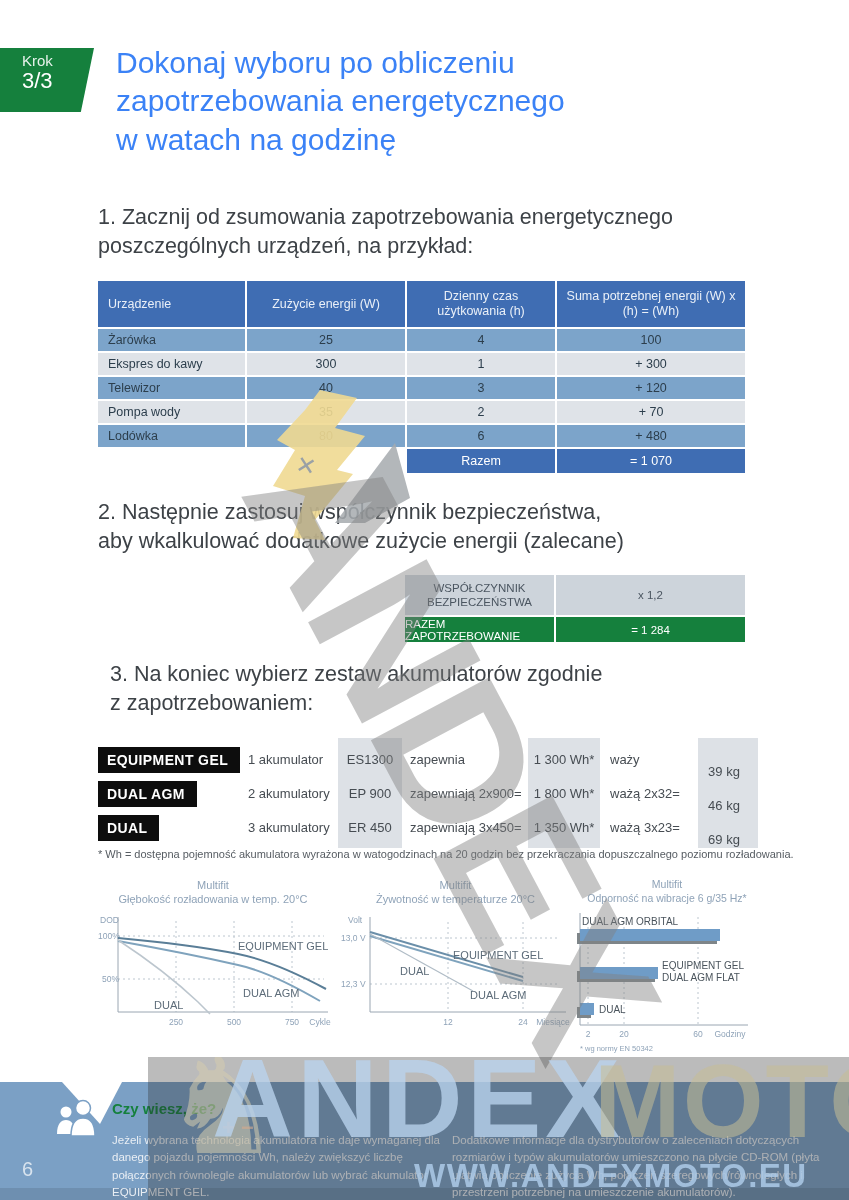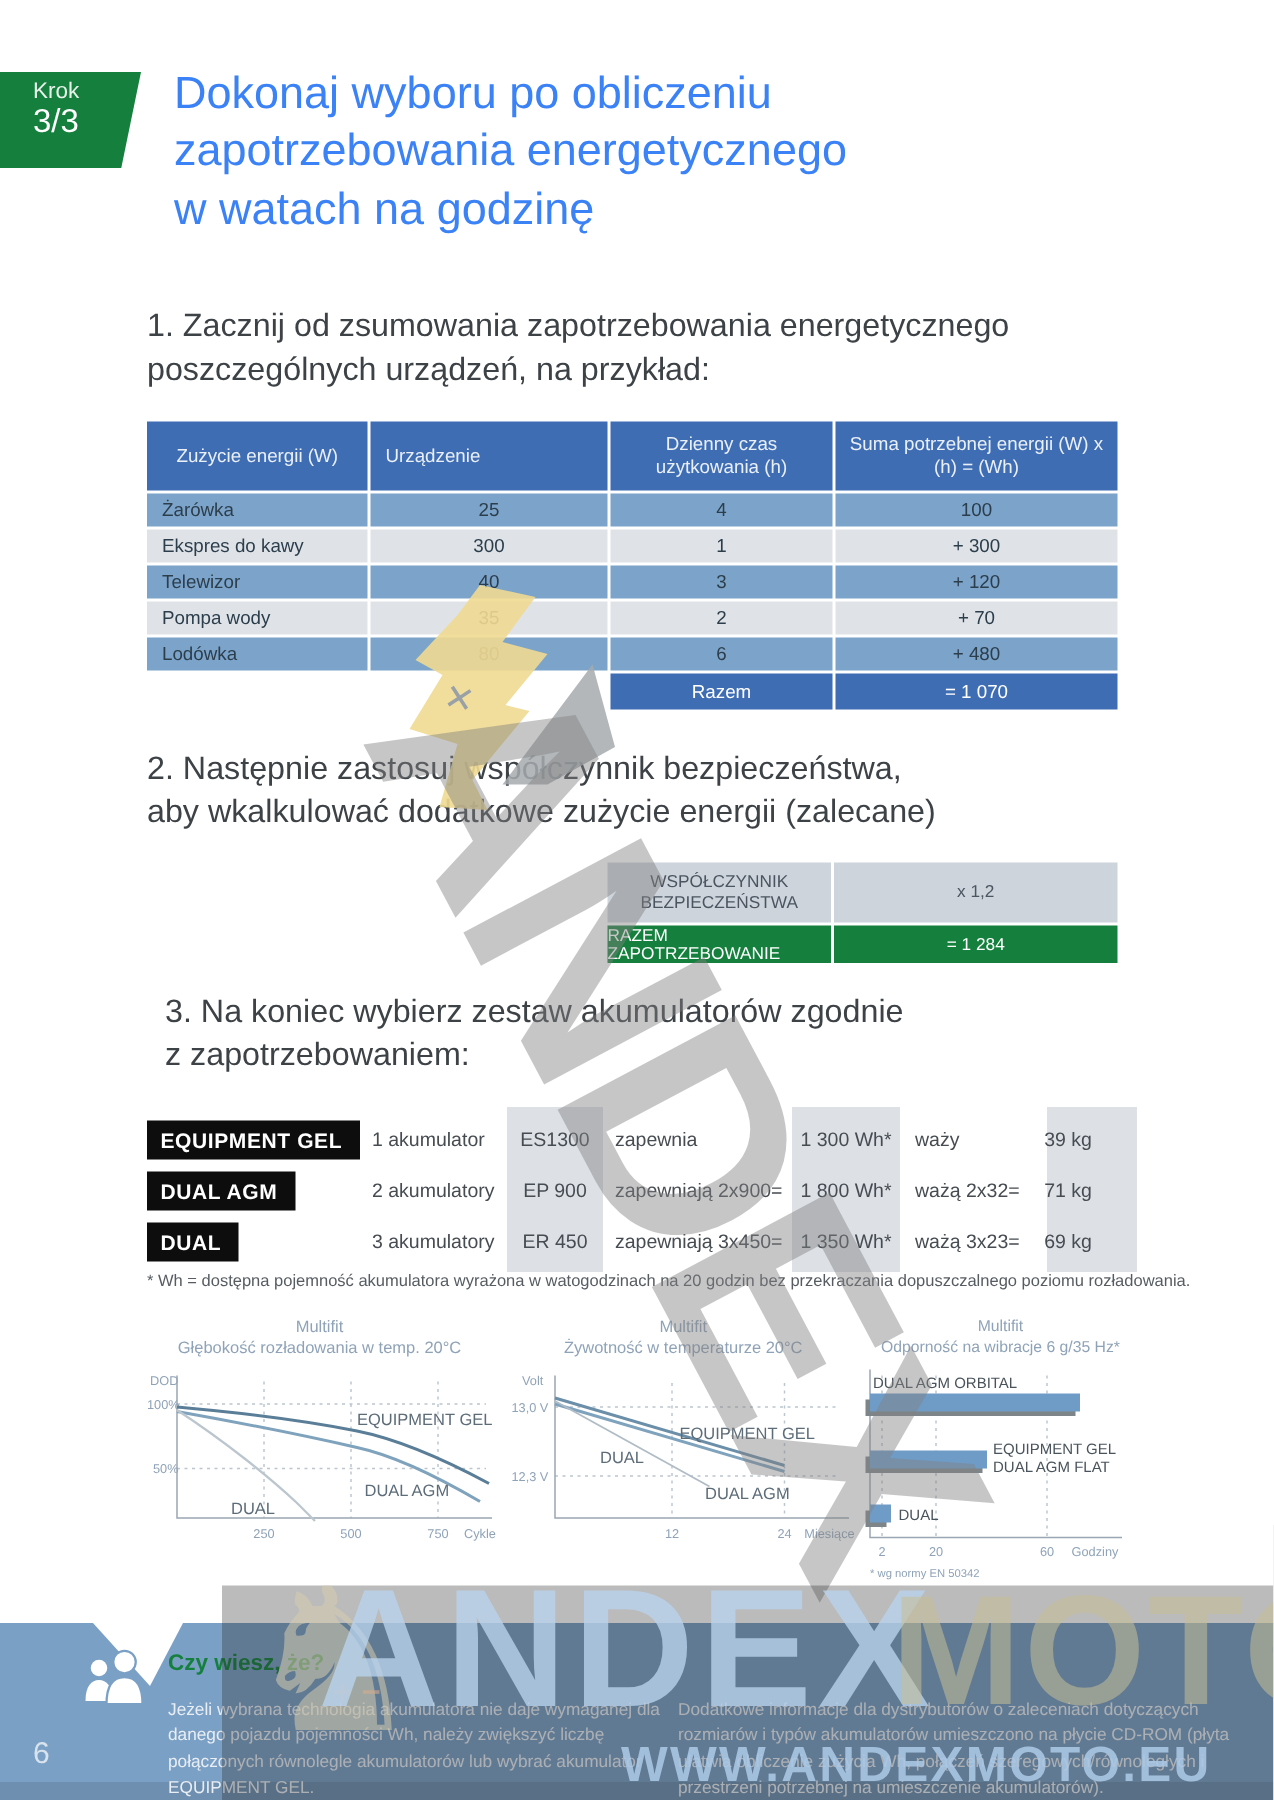--- a/index.html
+++ b/index.html
@@ -42,21 +42,21 @@
   .band3{left:600px;width:60px;}
   .batrow{position:absolute;left:0;width:100%;height:28px;z-index:1;font-size:13px;color:#464c52;}
   .batrow span{position:absolute;line-height:28px;white-space:nowrap;}
   .bbadge{left:0;top:1px;background:#0d0d0d;color:#fff;font-weight:bold;font-size:14px;
     letter-spacing:.4px;padding:0 12px 0 9px;line-height:26px!important;}
   .bcount{left:150px;}
   .bmodel{left:240px;width:64px;text-align:center;}
   .bprov{left:312px;}
   .bwh{left:430px;width:72px;text-align:center;}
   .bweigh{left:512px;}
-  .bkg{left:576px;width:76px;text-align:center;}
+  .bkg{left:588px;width:76px;text-align:center;margin-top:12px;}
   .footnote{left:98px;top:848px;font-size:11px;color:#565c62;}
   
   .chart{font-size:11px;color:#8fa3b8;}
   .ctitle{text-align:center;line-height:1.3;}
   .c1{left:88px;top:878px;width:250px;}
   .c2{left:338px;top:878px;width:235px;}
   .c3{left:572px;top:878px;width:190px;}
   .axis{stroke:#9aa6b2;stroke-width:1;fill:none;}
   .grid{stroke:#bcc6cf;stroke-width:1;stroke-dasharray:2,3;fill:none;}
   .ticklbl{font-size:8.5px;fill:#8fa3b8;}
@@ -103,22 +103,22 @@
     <div>zapotrzebowania energetycznego</div>
     <div>w watach na godzinę</div>
   </div>
 
   <div class="abs steptext step1">
     <div>1. Zacznij od zsumowania zapotrzebowania energetycznego</div>
     <div>poszczególnych urządzeń, na przykład:</div>
   </div>
 
   <div class="abs etable">
+    <div class="eth first">Urządzenie</div>
     <div class="eth">Zużycie energii (W)</div>
-    <div class="eth first">Urządzenie</div>
     <div class="eth">Dzienny czas użytkowania (h)</div>
     <div class="eth">Suma potrzebnej energii (W) x (h) = (Wh)</div>
 
     <div class="etd rb first">Żarówka</div>
     <div class="etd rb">25</div>
     <div class="etd rb">4</div>
     <div class="etd rb">100</div>
 
     <div class="etd rg first">Ekspres do kawy</div>
     <div class="etd rg">300</div>
@@ -177,21 +177,21 @@
       <span class="bweigh">waży</span>
       <span class="bkg">39 kg</span>
     </div>
     <div class="batrow" style="top:34px;">
       <span class="bbadge">DUAL AGM</span>
       <span class="bcount">2 akumulatory</span>
       <span class="bmodel">EP 900</span>
       <span class="bprov">zapewniają 2x900=</span>
       <span class="bwh">1 800 Wh*</span>
       <span class="bweigh">ważą 2x32=</span>
-      <span class="bkg">71 kg</span>
+      <span class="bkg">46 kg</span>
     </div>
     <div class="batrow" style="top:68px;">
       <span class="bbadge">DUAL</span>
       <span class="bcount">3 akumulatory</span>
       <span class="bmodel">ER 450</span>
       <span class="bprov">zapewniają 3x450=</span>
       <span class="bwh">1 350 Wh*</span>
       <span class="bweigh">ważą 3x23=</span>
       <span class="bkg">69 kg</span>
     </div>

